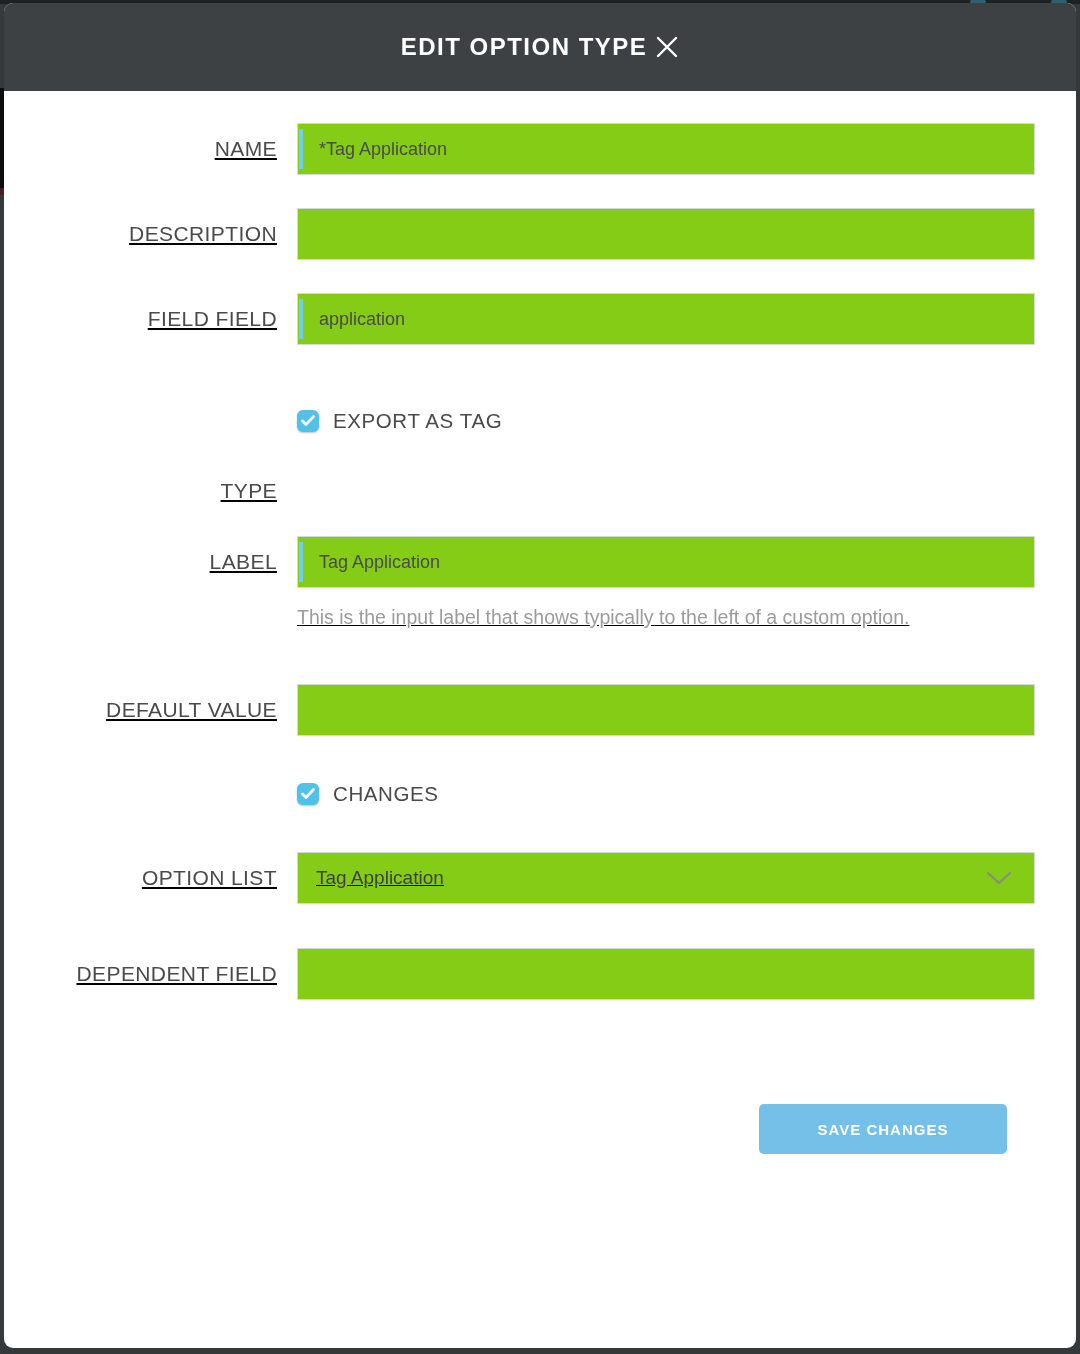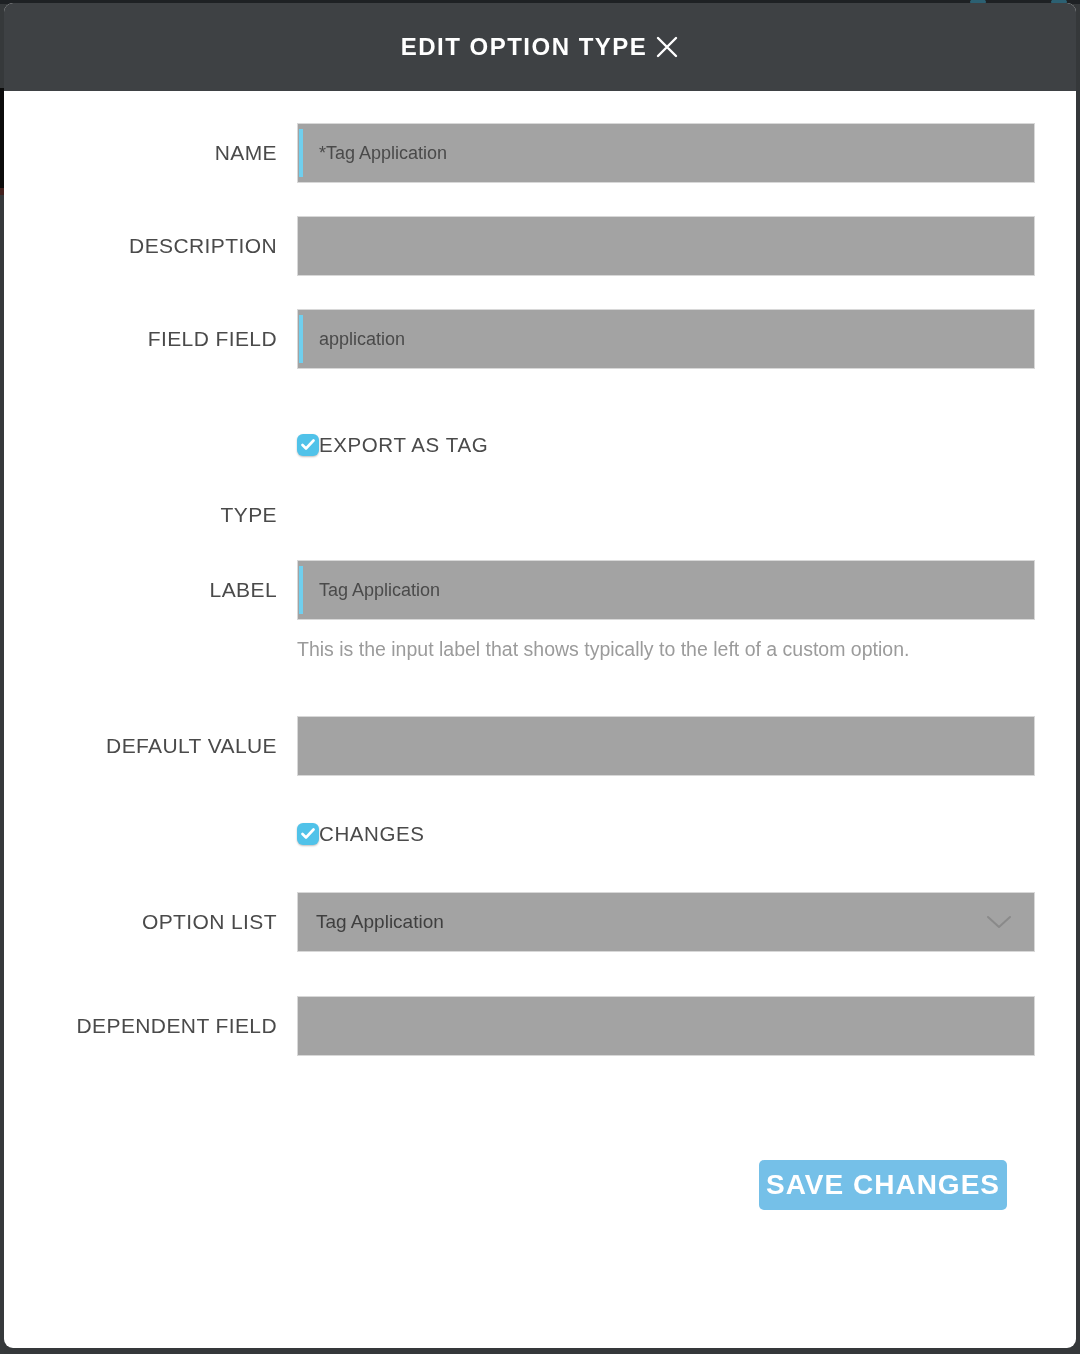--- a/index.html
+++ b/index.html
@@ -32,69 +32,69 @@
     color:#ffffff; font-size:24px; font-weight:600; letter-spacing:1.5px;
   }
   .close-btn {
     width:40px; height:40px; display:flex; align-items:center; justify-content:center;
     cursor:pointer; background:none; border:none;
   }
 
   
   .form-body { padding:32px 41px 0 0; flex:1; }
   .row {
-    display:grid; grid-template-columns:293px 1fr; align-items:center;
+    display:grid; grid-template-columns:293px 1fr; align-items:center;text-decoration:underline;
   }
   .field-label {
     text-align:right; padding-right:20px; color:#4a4a4a; font-size:21px; letter-spacing:0.4px;
   }
   .text-input, .select-box {
-    position:relative; height:60px; width:100%;
-    border:1px solid #d8d8d8; background:#a3a3a3;
+    position:relative; height:52px; width:100%;
+    border:1px solid #d8d8d8; background:#84cc16;
   }
   .text-input input {
     width:100%; height:100%; border:none; outline:none; background:transparent;
     font-family:"Liberation Sans","DejaVu Sans",sans-serif;
     font-size:18px; color:#4a4a4a; padding:0 14px 0 21px;
   }
   .has-bar::before {
     content:""; position:absolute; left:1px; top:5px; bottom:5px; width:4px;
     background:#70cfee; z-index:2;
   }
   .select-box { display:flex; align-items:center; padding-left:13px; cursor:pointer; }
   .select-value { font-size:19px; color:#3f3f3f; }
   .select-chevron { position:absolute; right:22px; top:50%; transform:translateY(-50%); }
 
   .helper {
     grid-column:2; color:#9b9b9b; font-size:19.5px; line-height:34px; margin-top:12px;
   }
 
   .check-row { display:grid; grid-template-columns:293px 1fr; align-items:center; }
-  .check-wrap { display:flex; align-items:center; cursor:pointer; }
+  .check-wrap { display:flex; align-items:center; gap:14px; cursor:pointer; }
   .checkbox {
     width:22px; height:22px; border-radius:6px; background:#50c2e9;
     display:flex; align-items:center; justify-content:center;
     box-shadow:0 1px 2px rgba(0,0,0,0.25); flex:none;
   }
   .check-label { color:#4a4a4a; font-size:20.5px; letter-spacing:0.6px; }
 
   .mb33 { margin-bottom:33px; }
   .mb44 { margin-bottom:44px; }
   .mb32 { margin-bottom:44px; }
   .mb50 { margin-bottom:50px; }
   .mb62 { margin-bottom:62px; }
   .h28 { height:28px; }
 
   .footer {
     display:flex; justify-content:flex-end; padding:0 28px 0 0; margin-top:104px;
   }
   .save-btn {
     width:248px; height:50px; background:#75c0e8; border:none; border-radius:5px;
     color:#ffffff; font-family:"Liberation Sans","DejaVu Sans",sans-serif;
-    font-size:28px; font-weight:bold; letter-spacing:1px; cursor:pointer;
+    font-size:15px; font-weight:bold; letter-spacing:1px; cursor:pointer;
   }
 </style>
 </head>
 <body>
 
 <div class="bg-top-strip">
   <div class="bg-teal-dot" style="left:970px;"></div>
   <div class="bg-teal-dot" style="left:1051px;"></div>
 </div>
 <div class="bg-left-edge"></div>

